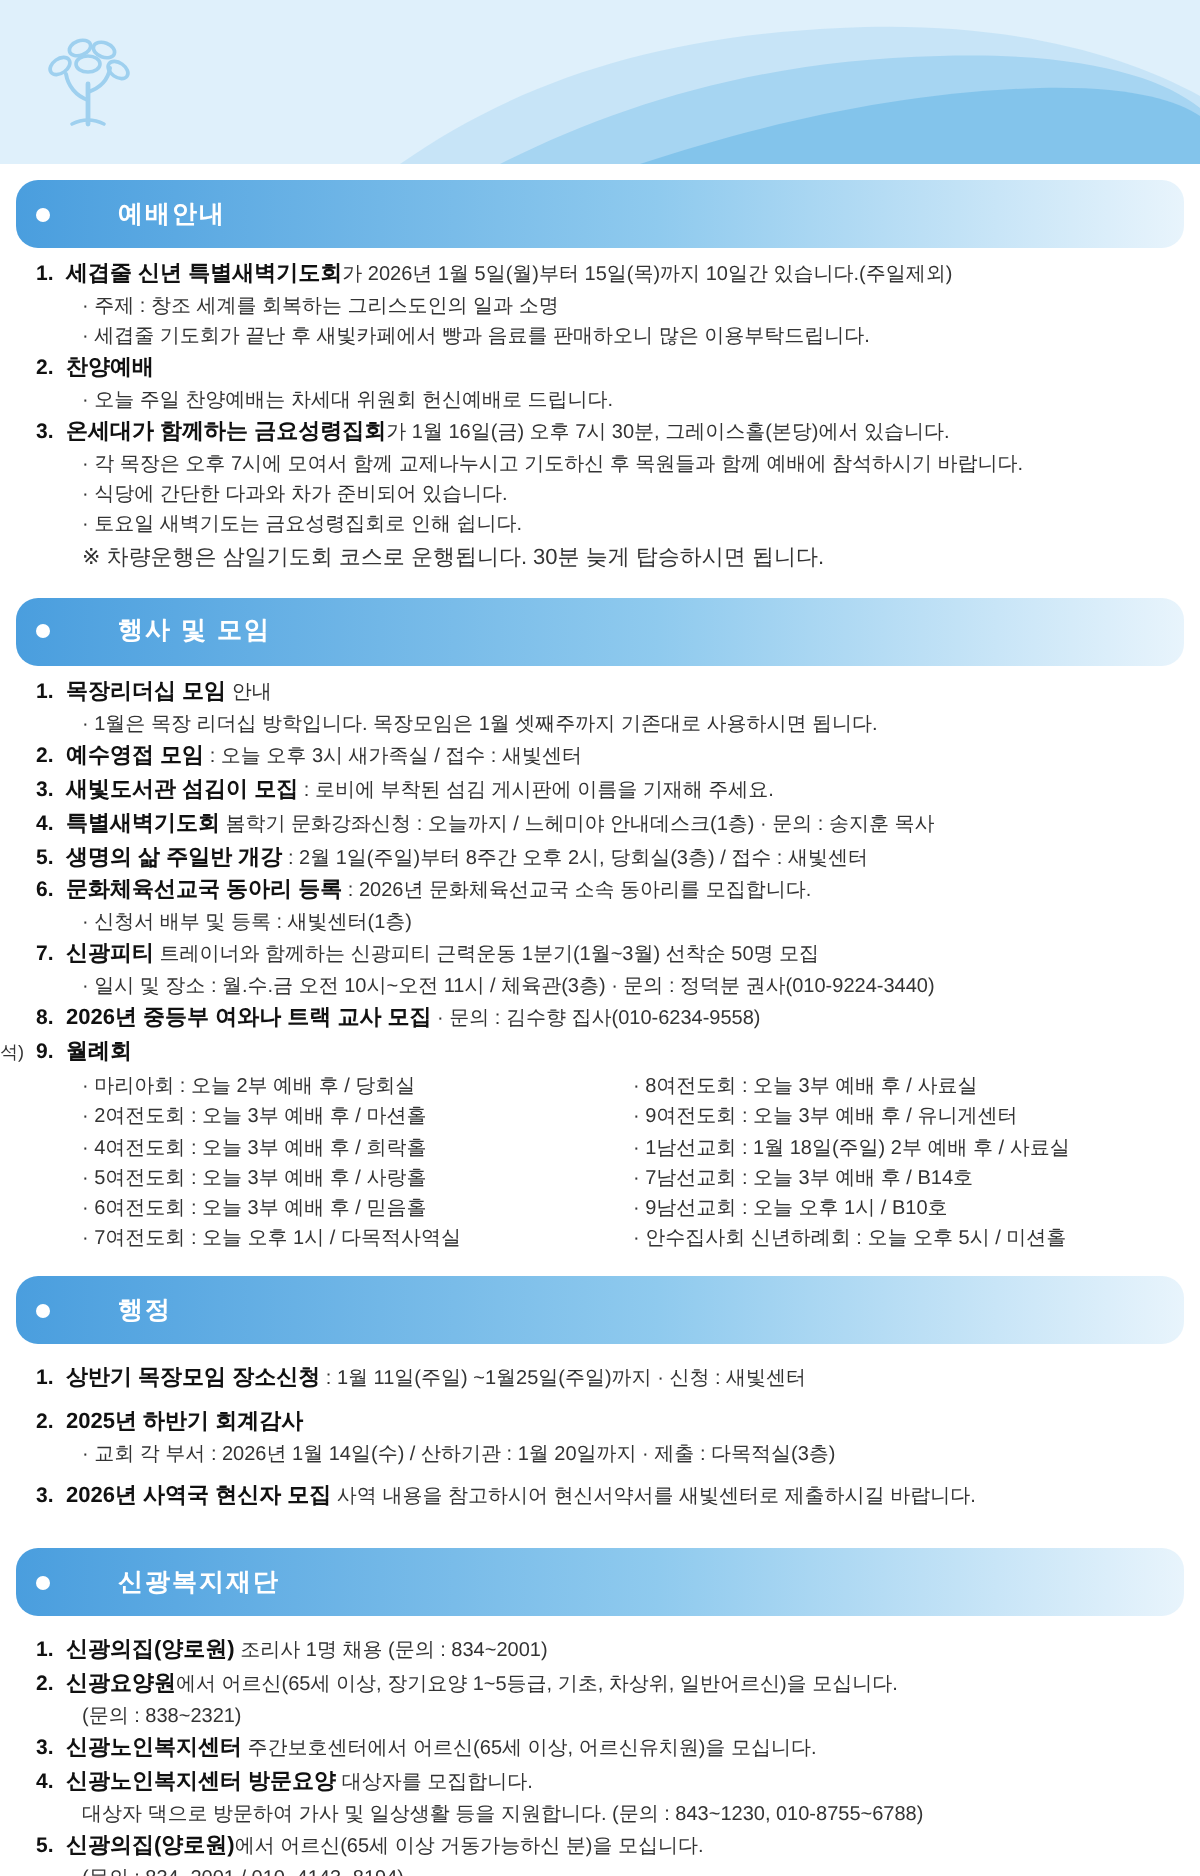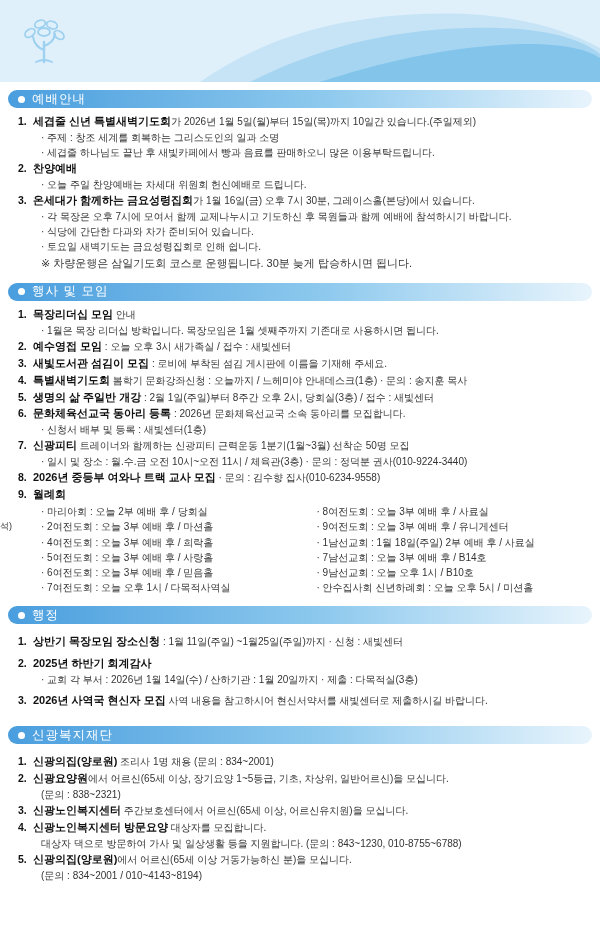--- a/index.html
+++ b/index.html
@@ -63,32 +63,33 @@
     letter-spacing: -0.2px;
   }
   .header-wave {
     position: absolute;
     left: 0; top: 0; right: 0; bottom: 0;
     pointer-events: none;
   }
 
   
   .sec-bar {
-    height: 18px;
+    height: 34px;
     margin: 0 8px;
     border-radius: 11px;
     background: linear-gradient(to right, #4a9ede 0%, #8fcaee 55%, #e8f4fc 100%);
     display: flex;
     align-items: center;
     padding-left: 10px;
     color: #fff;
     font-size: 12.5px;
-    font-weight: normal;
+    font-weight: bold;
     letter-spacing: 1px;
     margin-top: 8px;
+    gap: 27px;
   }
   .sec-bar .dot {
     width: 7px; height: 7px;
     border-radius: 50%;
     background: #ffffff;
     margin-right: 7px;
     flex: 0 0 7px;
   }
 
   .sec-body {
@@ -197,21 +198,21 @@
 <div class="sec-bar">
   <span class="dot"></span>
   <span>예배안내</span>
 </div>
 <div class="sec-body">
   <ol class="num">
     <li>
       <span class="n">1.</span>
       <span class="li-title">세겹줄 신년 특별새벽기도회</span><span class="inline-note">가 2026년 1월 5일(월)부터 15일(목)까지 10일간 있습니다.(주일제외)</span>
       <div class="sub">· 주제 : 창조 세계를 회복하는 그리스도인의 일과 소명</div>
-      <div class="sub">· 세겹줄 하나님도 끝난 후 새빛카페에서 빵과 음료를 판매하오니 많은 이용부탁드립니다.</div>
+      <div class="sub">· 세겹줄 기도회가 끝난 후 새빛카페에서 빵과 음료를 판매하오니 많은 이용부탁드립니다.</div>
     </li>
     <li>
       <span class="n">2.</span>
       <span class="li-title">찬양예배</span>
       <div class="sub">· 오늘 주일 찬양예배는 차세대 위원회 헌신예배로 드립니다.</div>
     </li>
     <li>
       <span class="n">3.</span>
       <span class="li-title">온세대가 함께하는 금요성령집회</span><span class="inline-note">가 1월 16일(금) 오후 7시 30분, 그레이스홀(본당)에서 있습니다.</span>
       <div class="sub">· 각 목장은 오후 7시에 모여서 함께 교제나누시고 기도하신 후 목원들과 함께 예배에 참석하시기 바랍니다.</div>

